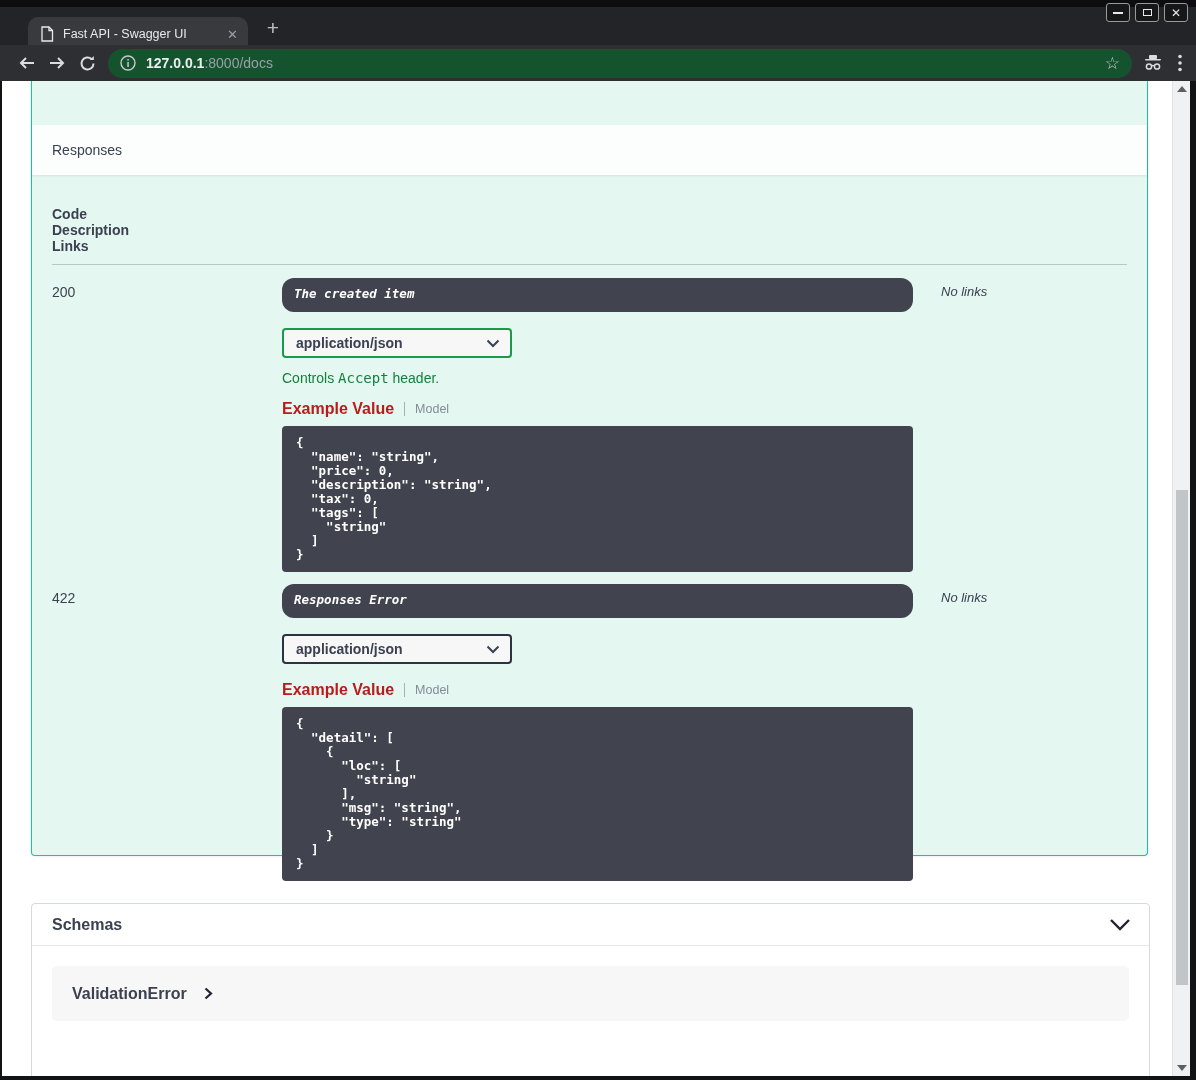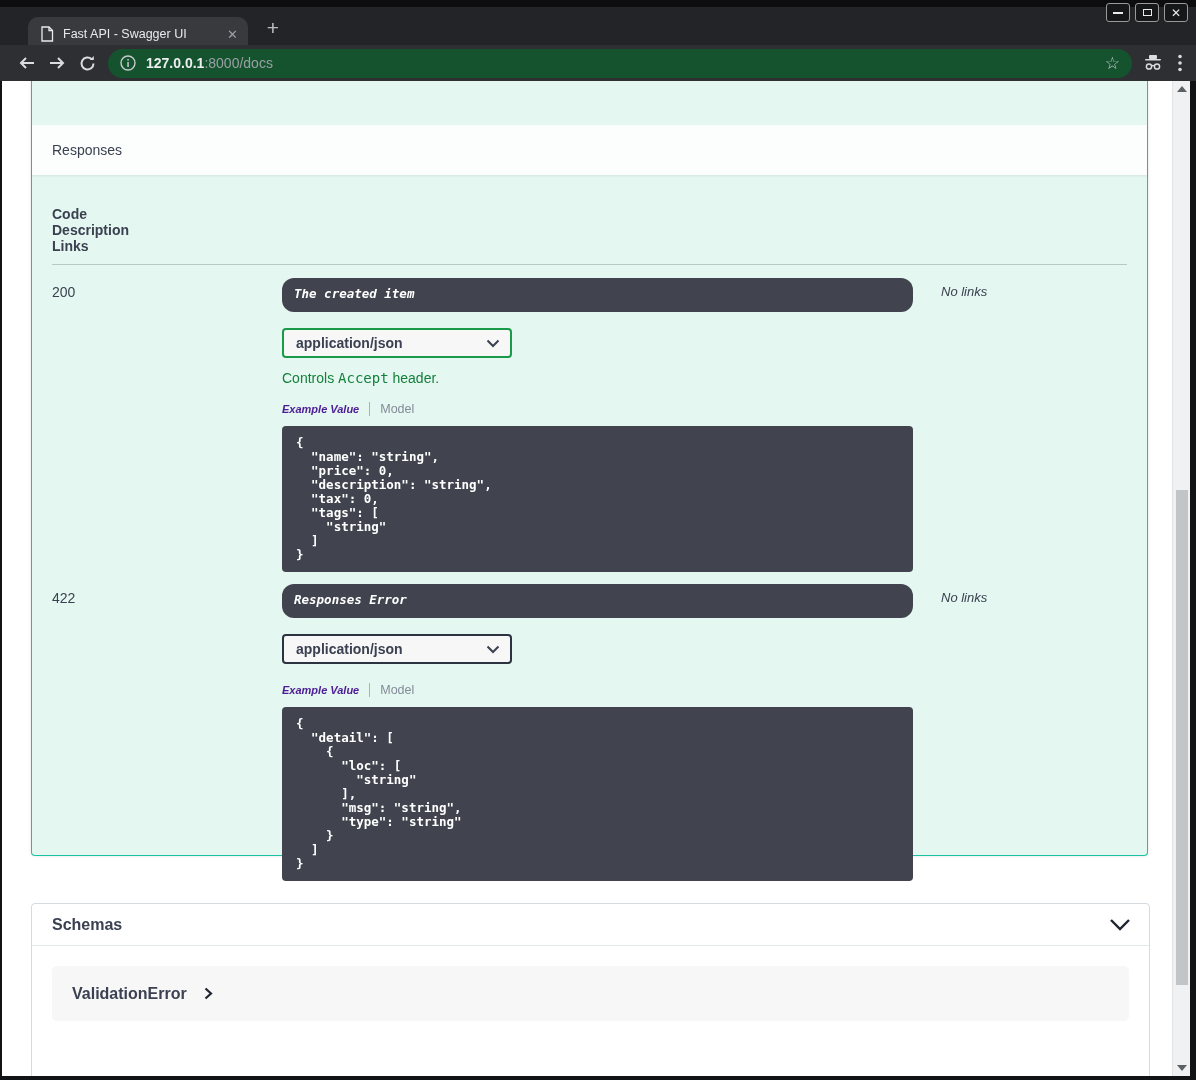--- a/index.html
+++ b/index.html
@@ -127,21 +127,21 @@
     background:#f7f7f7; display:flex; align-items:center;
     padding:0 10px 0 12px; cursor:pointer;
   }
   .media-select.green { border:2px solid #199a49; }
   .media-select.dark  { border:2px solid #2c3340; }
   .media-select .sel-label { font-size:14px; font-weight:bold; color:#3b4151; flex:1; }
   .accept-note { margin-top:12px; font-size:14px; color:#15803d; }
   .accept-note .mono { font-family:"DejaVu Sans Mono", monospace; }
 
   .tabs-line { display:flex; align-items:center; margin-top:15px; height:15px; }
-  .tab-example { font-size:11px; font-weight:bold; color:#4c1d95;font-style:italic; }
+  .tab-example { font-size:16px; font-weight:bold; color:#b91c1c; }
   .tab-divider { width:1px; height:14px; background:#aab0b6; margin:0 10px; }
   .tab-model { font-size:12.5px; color:#848b98; }
   .tabs-line.second { margin-top:18px; }
 
   .code-box {
     margin-top:10px; width:631px; background:#41444e; border-radius:4px;
     padding:10px 14px;
   }
   .code-box pre {
     font-family:"DejaVu Sans Mono", monospace;

